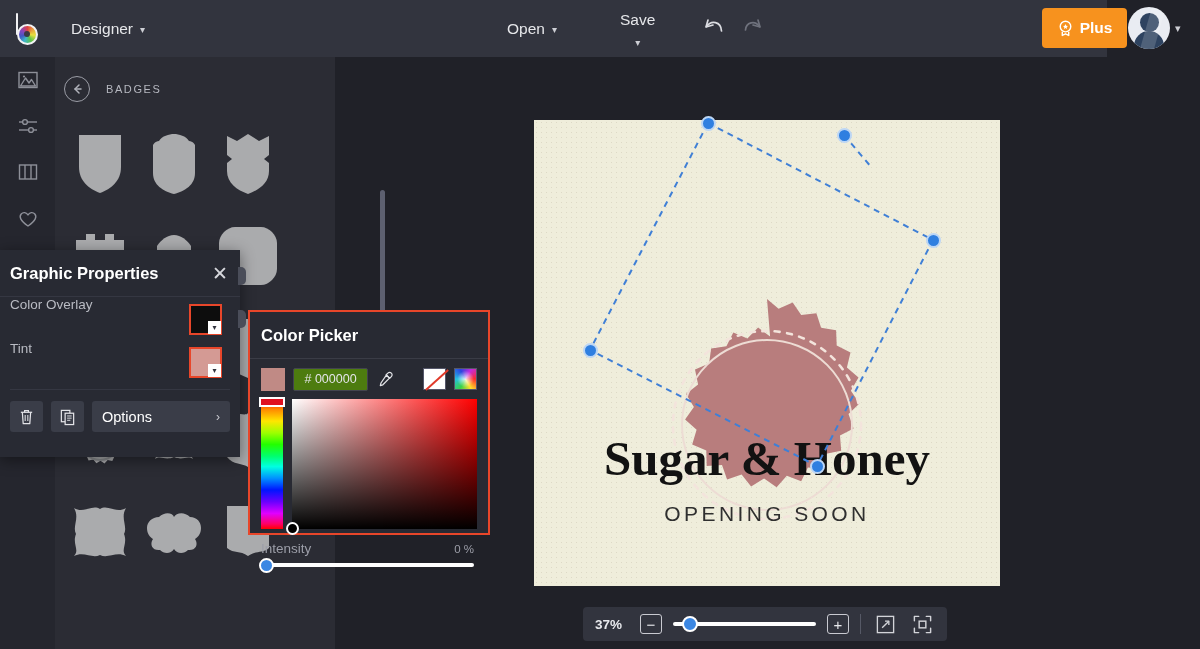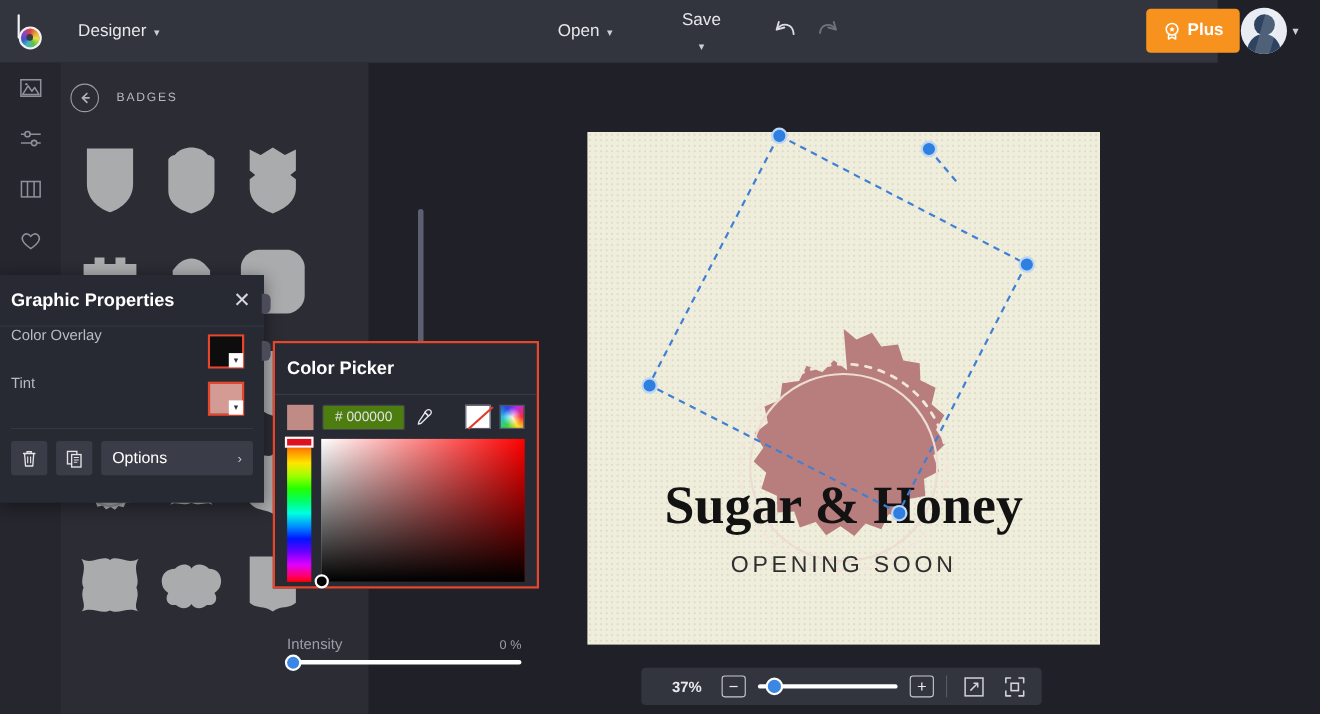--- a/index.html
+++ b/index.html
@@ -221,21 +221,21 @@
       linear-gradient(to right, #ffffff 0%, #ff0000 100%);
   }
   .sv-handle {
     position: absolute; left: -6px; bottom: -6px; width: 13px; height: 13px;
     border: 2px solid #ffffff; border-radius: 50%; background: #000000; cursor: pointer;
   }
   .cp-intensity-row {
     display: flex; align-items: baseline; justify-content: space-between;
     padding: 12px 14px 0 11px;
   }
-  .cp-intensity-label { color: #9c9ea8; font-size: 13.5px; margin-top: 37px; }
+  .cp-intensity-label { color: #9c9ea8; font-size: 13.5px; }
   .cp-intensity-value { color: #9c9ea8; font-size: 11.5px; }
   .slider-track {
     position: relative; margin: 7px 14px 0 11px; height: 4px;
     background: #ffffff; border-radius: 2px; cursor: pointer;
   }
   .slider-handle {
     position: absolute; left: 0; top: 50%; width: 15px; height: 15px;
     margin: -7.5px 0 0 -2px; border-radius: 50%;
     background: #3b87e3; border: 2px solid #ffffff; cursor: pointer;
   }
@@ -269,21 +269,21 @@
     border-radius: 50%; background: #2f7fe0; border: 2px solid #bcd6f5;
     pointer-events: auto; cursor: pointer;
   }
 
   
   .zoombar {
     position: absolute; left: 583px; top: 607px; width: 364px; height: 34px;
     background: #32343e; border-radius: 4px;
     display: flex; align-items: center; padding: 0 12px; gap: 11px;
   }
-  .zoom-pct { color: #e8e9ed; font-size: 13.5px; font-weight: bold; width: 34px; margin-left: 16px; }
+  .zoom-pct { color: #e8e9ed; font-size: 13.5px; font-weight: bold; width: 34px; }
   .zoom-btn {
     width: 22px; height: 20px; border: 1.4px solid #c9cad1; border-radius: 3px;
     display: flex; align-items: center; justify-content: center; cursor: pointer;
     color: #e8e9ed; font-size: 15px; line-height: 1;
   }
   .zoom-track {
     position: relative; flex: 1; height: 4px; background: #ffffff; border-radius: 2px; cursor: pointer;
   }
   .zoom-handle {
     position: absolute; left: 12%; top: 50%; width: 16px; height: 16px;

